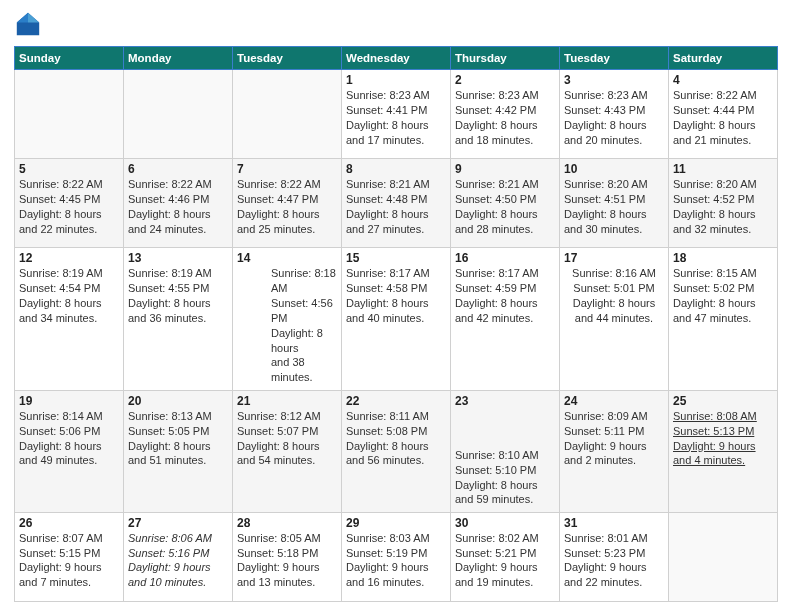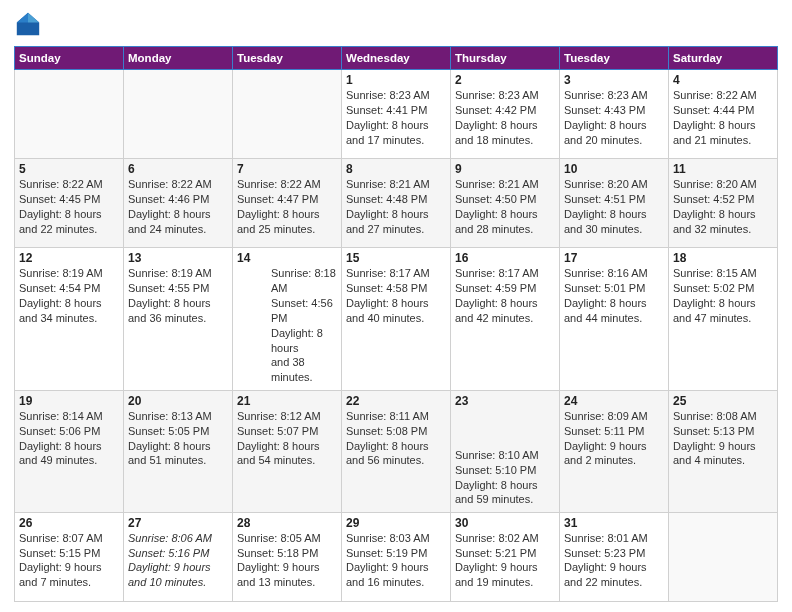--- a/index.html
+++ b/index.html
@@ -62,21 +62,21 @@
       color: #555;
     }
     .calendar {
       flex: 1;
       border: 1px solid #ccc;
       border-collapse: collapse;
       width: 100%;
       table-layout: fixed;
     }
     .calendar th {
-      background: #701a75;
+      background: #0f766e;
       color: #fff;
       font-size: 11.5px;
       font-weight: bold;
       padding: 5px 4px;
       text-align: left;
       border: 1px solid #3a7ecc;
     }
     .calendar td {
       vertical-align: top;
       border: 1px solid #d0d0d0;
@@ -255,21 +255,21 @@
           </td>
           <td>
             <span class="day-number">16</span>
             <div class="day-info" style="white-space: pre-line;">Sunrise: 8:17 AM
 Sunset: 4:59 PM
 Daylight: 8 hours
 and 42 minutes.</div>
           </td>
           <td>
             <span class="day-number">17</span>
-            <div class="day-info" style="white-space: pre-line;">Sunrise: 8:16 AM
+            <div class="day-info" style="white-space: pre-line; text-align: center;">Sunrise: 8:16 AM
 Sunset: 5:01 PM
 Daylight: 8 hours
 and 44 minutes.</div>
           </td>
           <td>
             <span class="day-number">18</span>
             <div class="day-info" style="white-space: pre-line;">Sunrise: 8:15 AM
 Sunset: 5:02 PM
 Daylight: 8 hours
 and 47 minutes.</div>
@@ -313,21 +313,21 @@
           </td>
           <td>
             <span class="day-number">24</span>
             <div class="day-info" style="white-space: pre-line;">Sunrise: 8:09 AM
 Sunset: 5:11 PM
 Daylight: 9 hours
 and 2 minutes.</div>
           </td>
           <td>
             <span class="day-number">25</span>
-            <div class="day-info" style="white-space: pre-line;">Sunrise: 8:08 AM
+            <div class="day-info" style="white-space: pre-line; text-decoration: underline;">Sunrise: 8:08 AM
 Sunset: 5:13 PM
 Daylight: 9 hours
 and 4 minutes.</div>
           </td>
         </tr>
         <tr>
           <td>
             <span class="day-number">26</span>
             <div class="day-info" style="white-space: pre-line;">Sunrise: 8:07 AM
 Sunset: 5:15 PM

